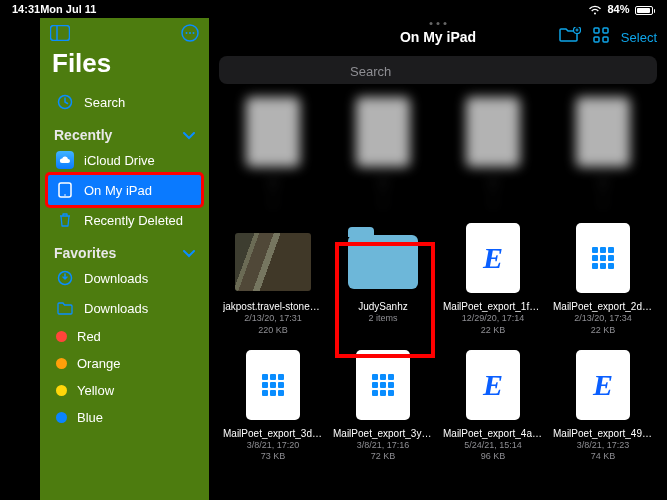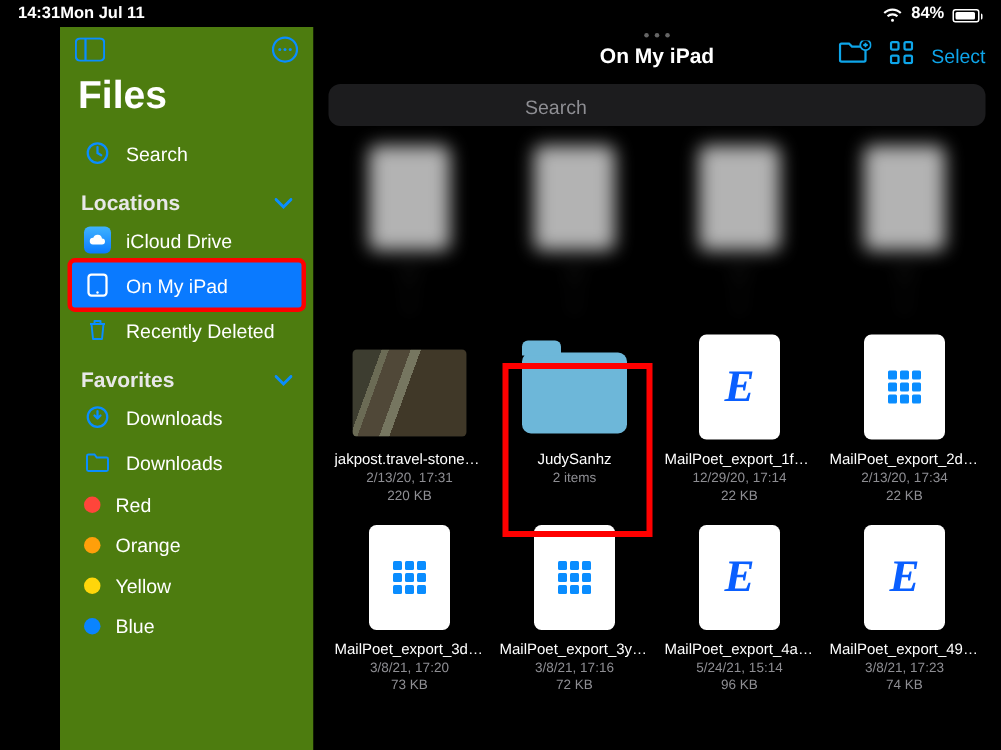--- a/index.html
+++ b/index.html
@@ -95,21 +95,21 @@
       <span class="ic">
           <svg width="16" height="16" viewBox="0 0 16 16">
             <circle cx="8" cy="8" r="6.5" fill="none" stroke="currentColor" stroke-width="1.5"></circle>
             <path d="M8 4v4l2.5 1.5" fill="none" stroke="currentColor" stroke-width="1.5" stroke-linecap="round"></path>
           </svg>
         </span>
       <span>Search</span>
     </div>
 
     <div class="section-hdr">
-      <span>Locations</span>
+      <span>Recently</span>
       <span class="chev"><svg width="12" height="8" viewBox="0 0 12 8">
             <path d="M1 1l5 5 5-5" fill="none" stroke="currentColor" stroke-width="2" stroke-linecap="round"></path>
           </svg></span>
     </div>
     <div class="sb-row">
       <span class="icloud-ic">
           <svg width="12" height="8" viewBox="0 0 12 8">
             <path fill="#fff" d="M9 3a3 3 0 00-5.8-.5A2 2 0 003 7h6a2 2 0 000-4z"></path>
           </svg>
         </span>

